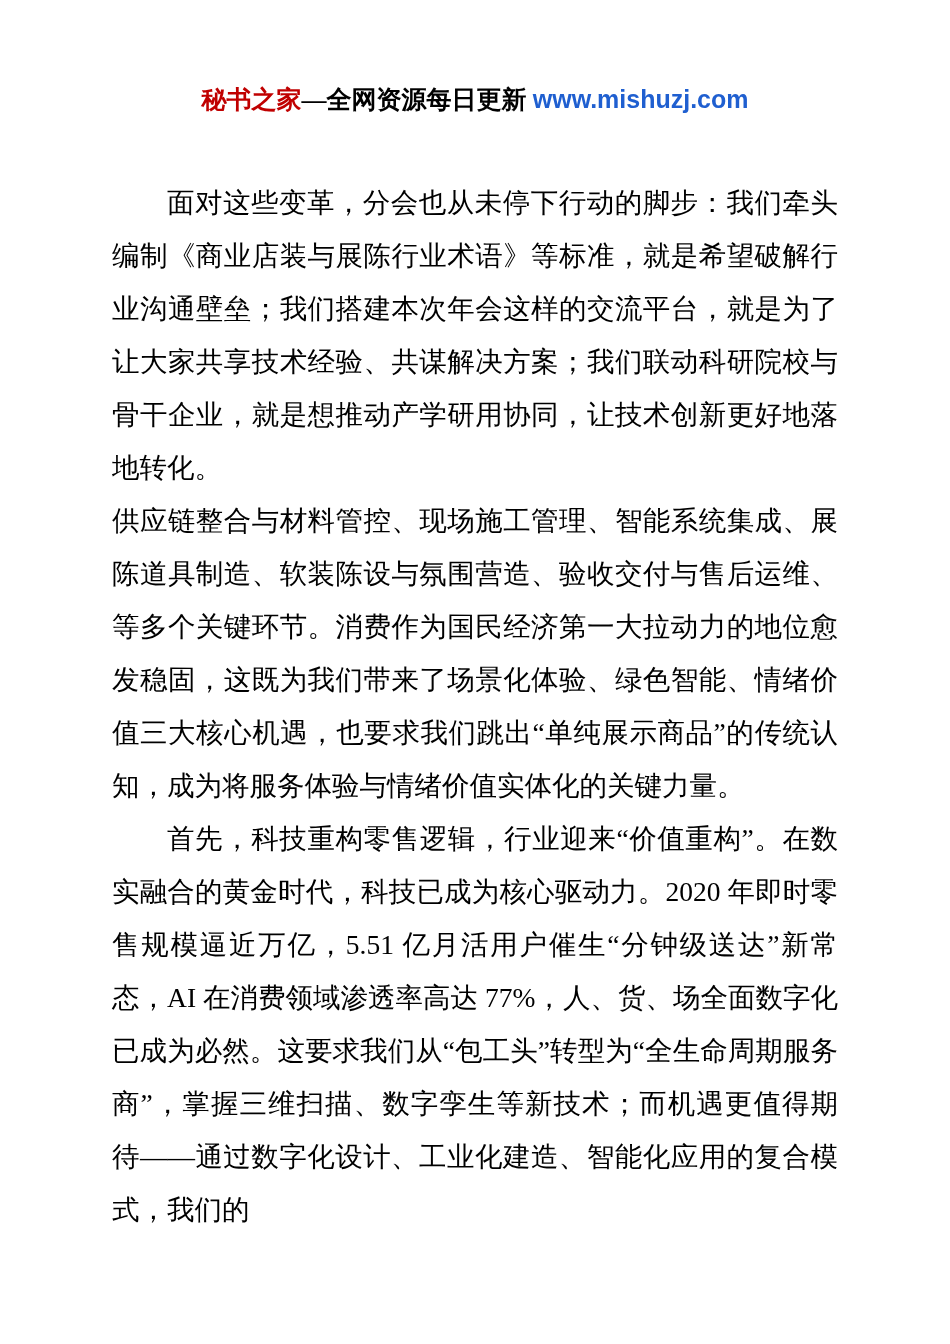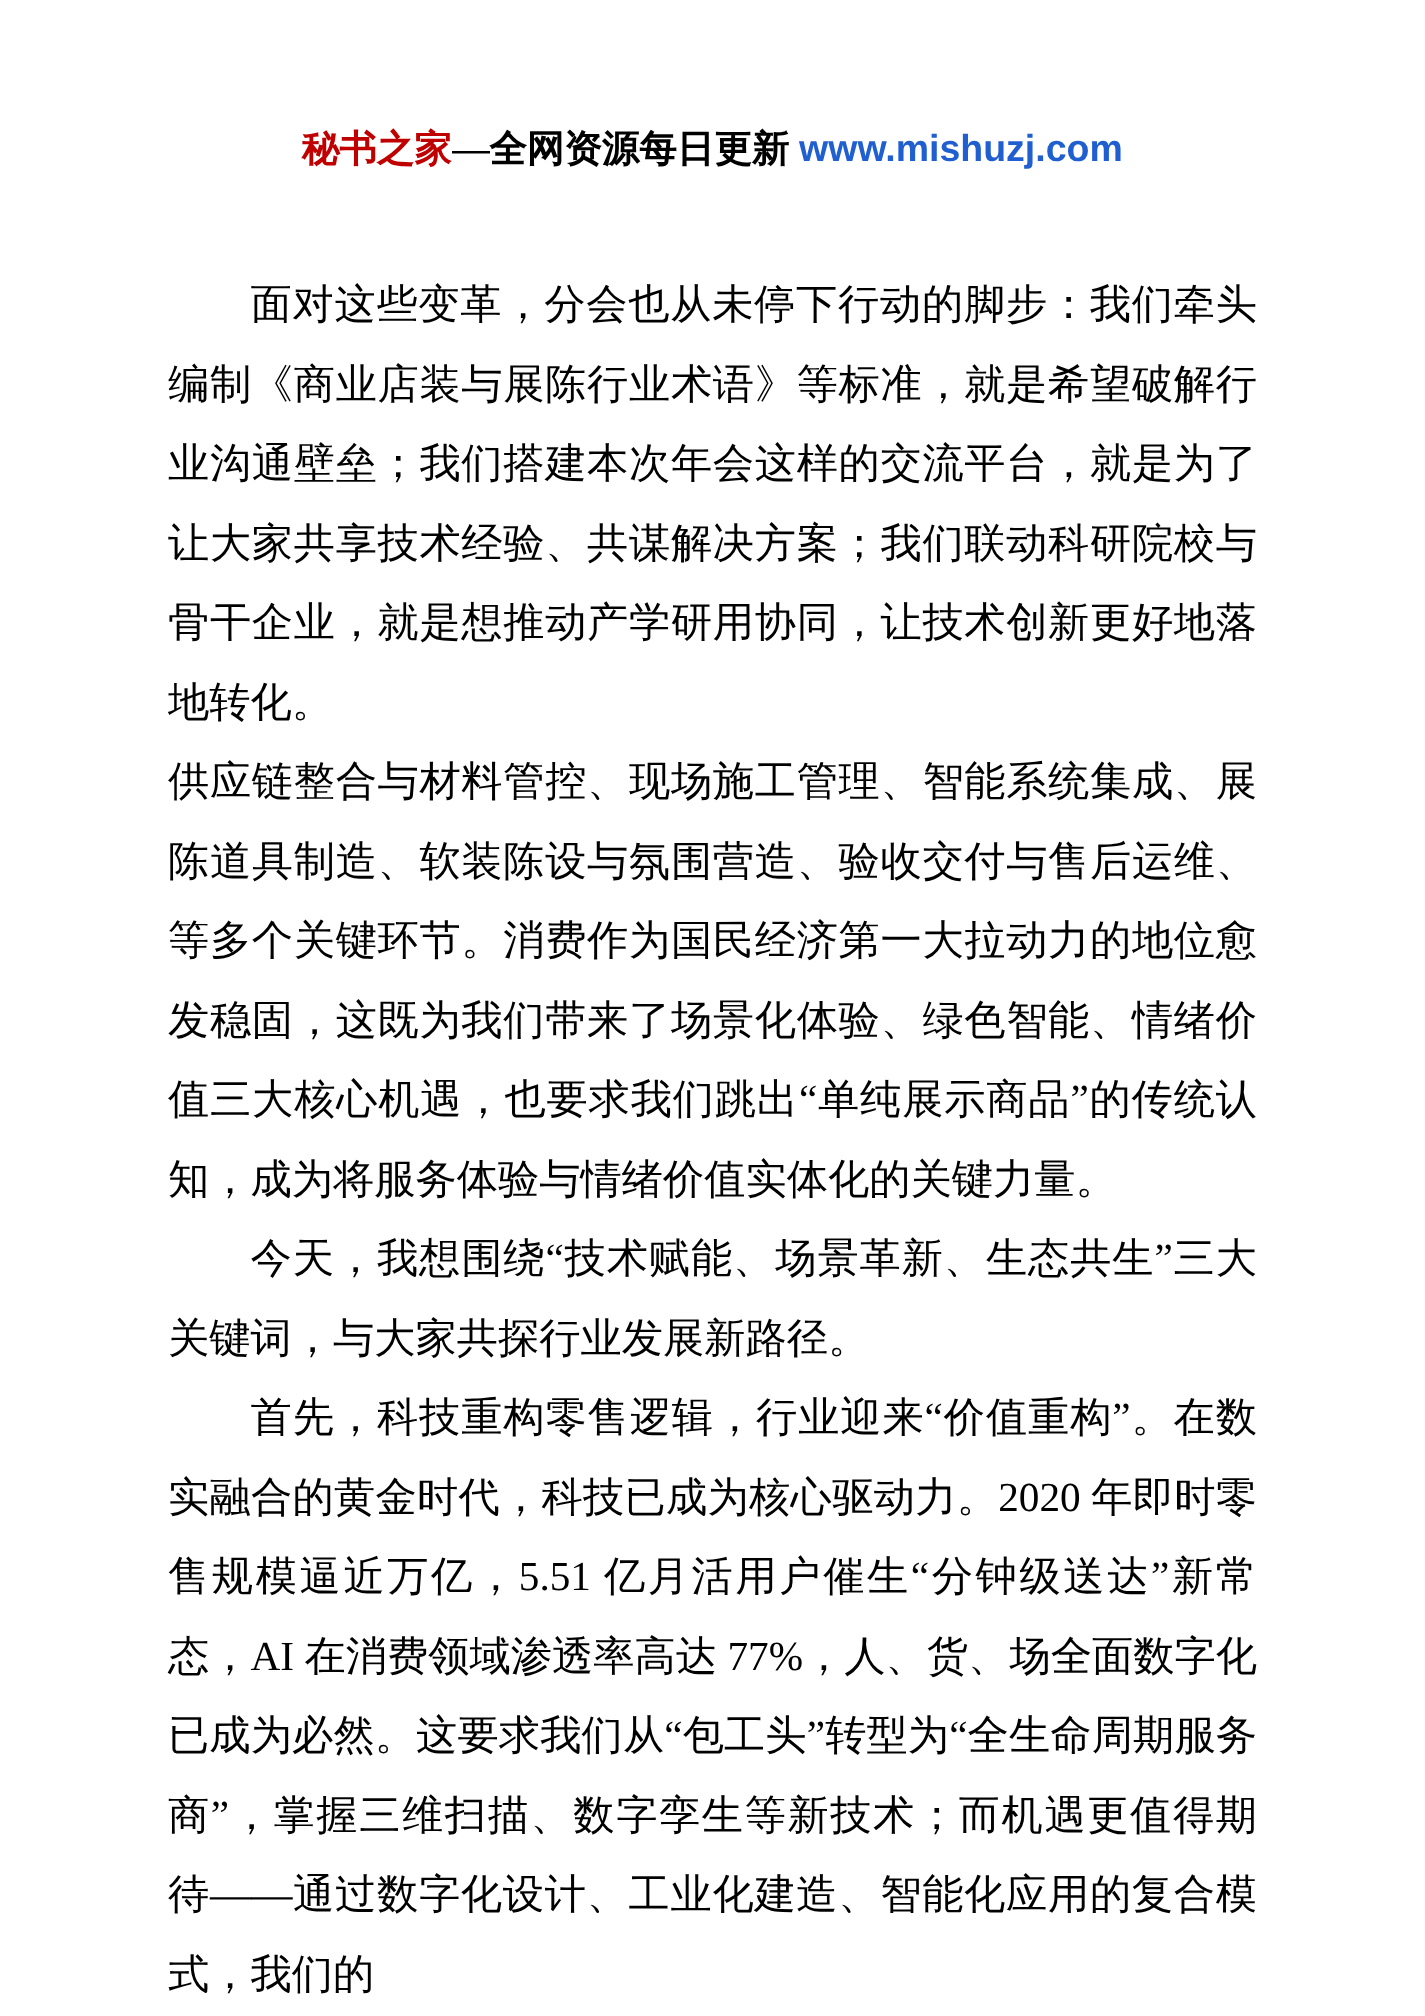--- a/index.html
+++ b/index.html
@@ -72,17 +72,16 @@
 
 <div class="page">
 
   <div class="header">
     <span class="brand">秘书之家</span><span class="tagline">—全网资源每日更新 </span><span class="url">www.mishuzj.com</span>
   </div>
 
   <div class="body-text">
     <p class="para indent">面对这些变革，分会也从未停下行动的脚步：我们牵头编制《商业店装与展陈行业术语》等标准，就是希望破解行业沟通壁垒；我们搭建本次年会这样的交流平台，就是为了让大家共享技术经验、共谋解决方案；我们联动科研院校与骨干企业，就是想推动产学研用协同，让技术创新更好地落地转化。</p>
     <p class="para">供应链整合与材料管控、现场施工管理、智能系统集成、展陈道具制造、软装陈设与氛围营造、验收交付与售后运维、等多个关键环节。消费作为国民经济第一大拉动力的地位愈发稳固，这既为我们带来了场景化体验、绿色智能、情绪价值三大核心机遇，也要求我们跳出“单纯展示商品”的传统认知，成为将服务体验与情绪价值实体化的关键力量。</p>
-    <p class="para indent">今天，我想围绕“技术赋能、场景革新、生态共生”三大关键词，与大家共探行业发展新路径。</p>
     <p class="para indent">首先，科技重构零售逻辑，行业迎来“价值重构”。在数实融合的黄金时代，科技已成为核心驱动力。2020 年即时零售规模逼近万亿，5.51 亿月活用户催生“分钟级送达”新常态，AI 在消费领域渗透率高达 77%，人、货、场全面数字化已成为必然。这要求我们从“包工头”转型为“全生命周期服务商”，掌握三维扫描、数字孪生等新技术；而机遇更值得期待——通过数字化设计、工业化建造、智能化应用的复合模式，我们的</p>
   </div>
 
 </div>
 
 </body></html>

